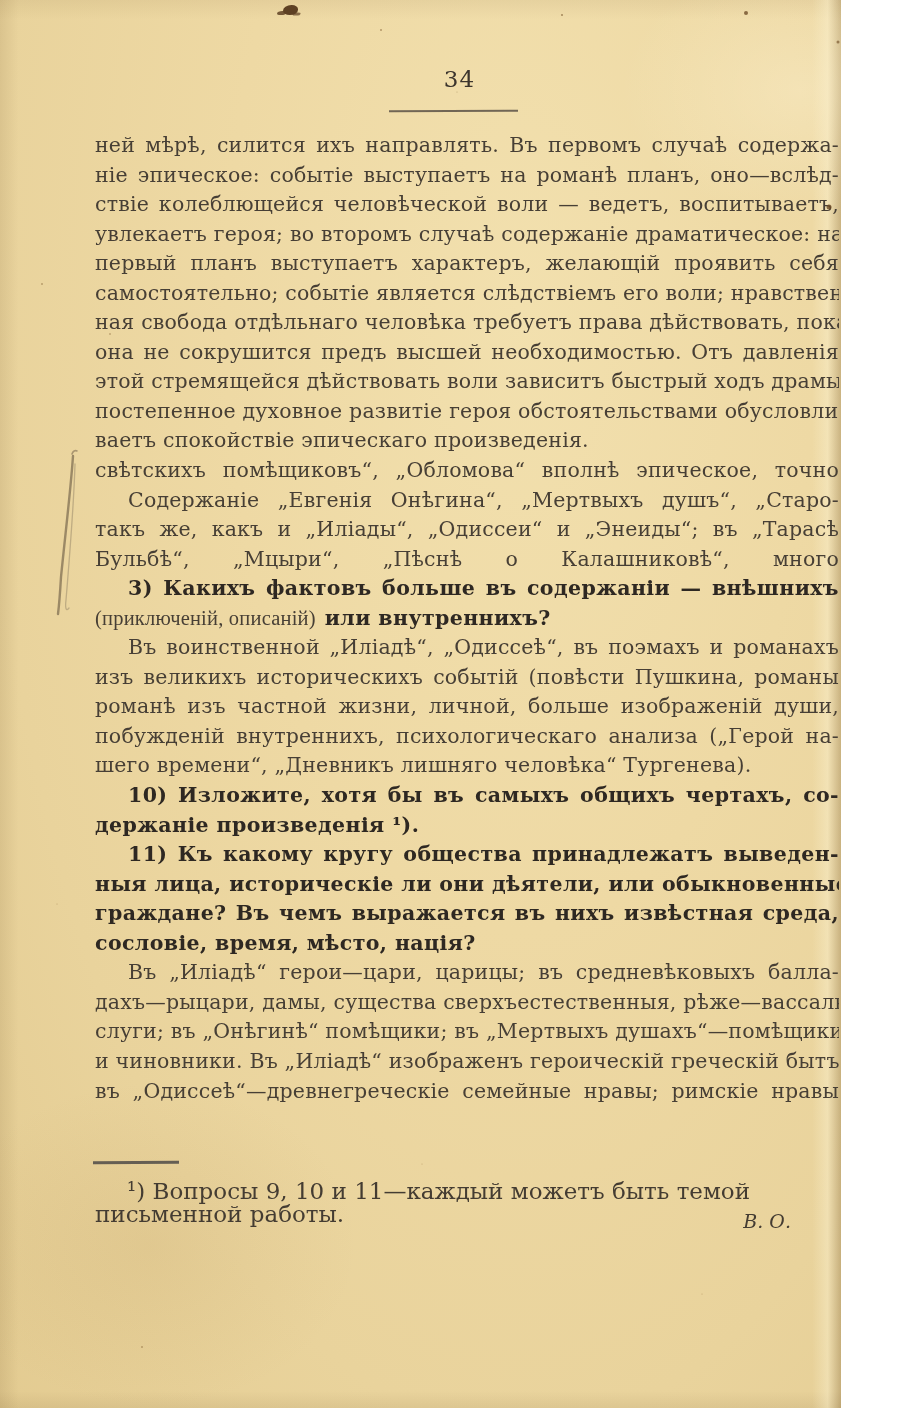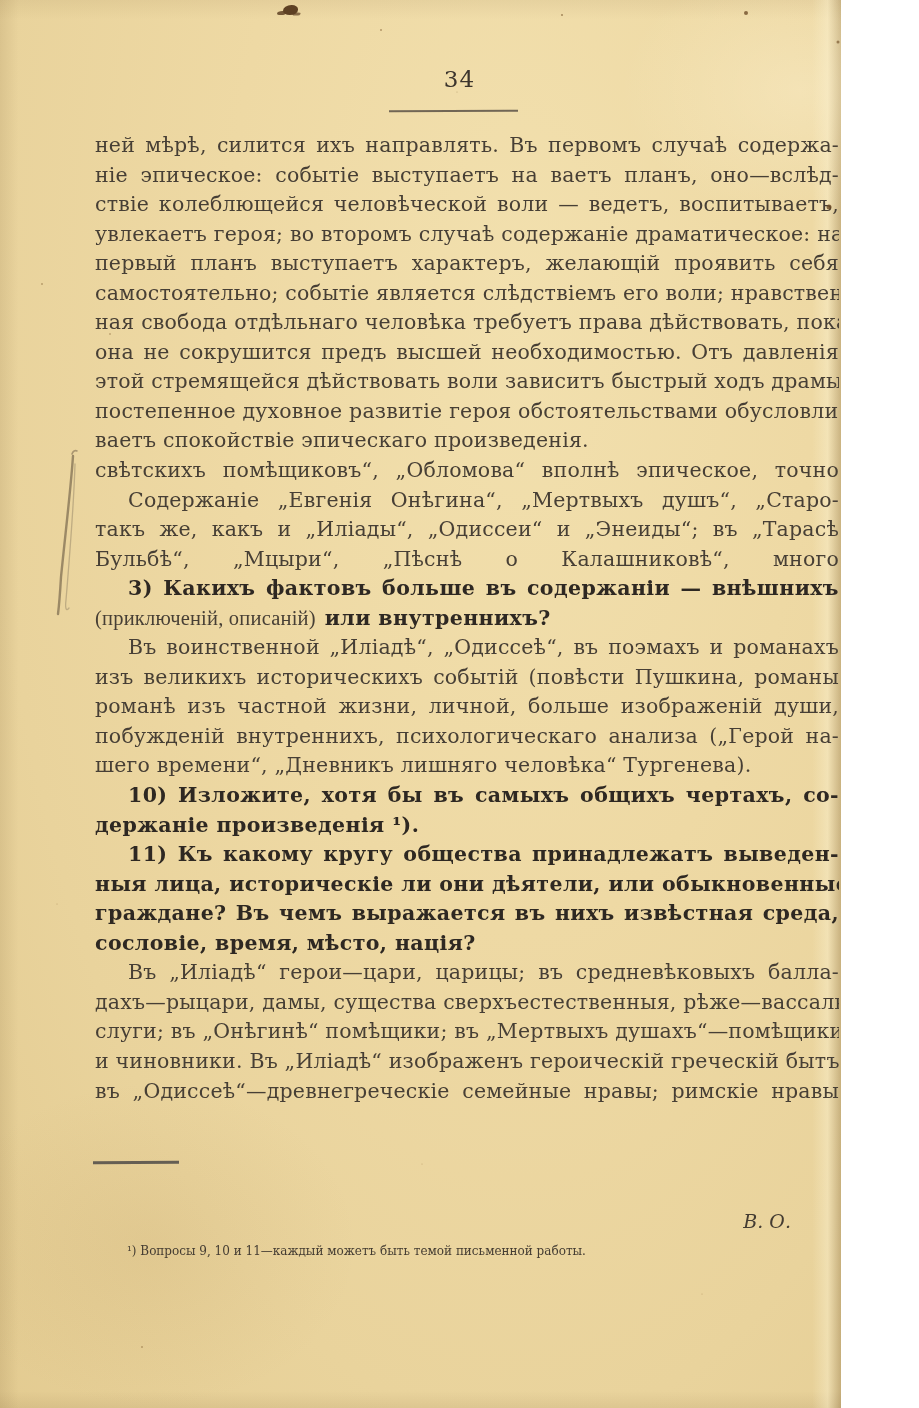--- a/index.html
+++ b/index.html
@@ -52,22 +52,22 @@
   .ind{text-indent:33px;}
   .q .line{font-weight:bold;color:#2e2822;letter-spacing:.4px;}
   .q .line .n{font-weight:normal;color:#473f35;letter-spacing:.2px;font-family:Liberation Serif, serif;}
   .q .line .n{margin-right:9px;}
 
   .footrule{
     position:absolute;top:1161px;left:93px;width:86px;height:3px;
     background:#56524b;transform:rotate(-0.4deg);opacity:.9;
   }
   .footnote{
-    position:absolute;left:95px;top:1240px;width:744px;
-    font-size:12px;line-height:23px;text-indent:32px;color:#443c32;
+    position:absolute;left:95px;top:1180px;width:744px;
+    font-size:23px;line-height:23px;text-indent:32px;color:#443c32;
   }
   .signature{
     position:absolute;left:95px;top:1210px;width:744px;
     text-align:right;padding-right:0;box-sizing:border-box;
     font-style:italic;font-size:19px;color:#443c32;
   }
   .signature span{margin-right:48px;margin-top:16px;}
 
   
   .pencil{position:absolute;left:42px;top:442px;pointer-events:none;}
@@ -113,21 +113,21 @@
   <div class="stain1"></div>
   <div class="stain2"></div>
 
   <div class="pagenum">34</div>
   <div class="numrule"></div>
 
   <div class="textblock">
 
     <div>
       <div class="line">ней мѣрѣ, силится ихъ направлять. Въ первомъ случаѣ содержа-</div>
-      <div class="line">ніе эпическое: событіе выступаетъ на ваетъ планъ, оно—вслѣд-</div>
+      <div class="line">ніе эпическое: событіе выступаетъ на романѣ планъ, оно—вслѣд-</div>
       <div class="line">ствіе колеблющейся человѣческой воли — ведетъ, воспитываетъ,</div>
       <div class="line">увлекаетъ героя; во второмъ случаѣ содержаніе драматическое: на</div>
       <div class="line">первый планъ выступаетъ характеръ, желающій проявить себя</div>
       <div class="line">самостоятельно; событіе является слѣдствіемъ его воли; нравствен-</div>
       <div class="line">ная свобода отдѣльнаго человѣка требуетъ права дѣйствовать, пока</div>
       <div class="line">она не сокрушится предъ высшей необходимостью. Отъ давленія</div>
       <div class="line">этой стремящейся дѣйствовать воли зависитъ быстрый ходъ драмы;</div>
       <div class="line">постепенное духовное развитіе героя обстоятельствами обусловли-</div>
       <div class="line last">ваетъ спокойствіе эпическаго произведенія.</div>
     </div>

